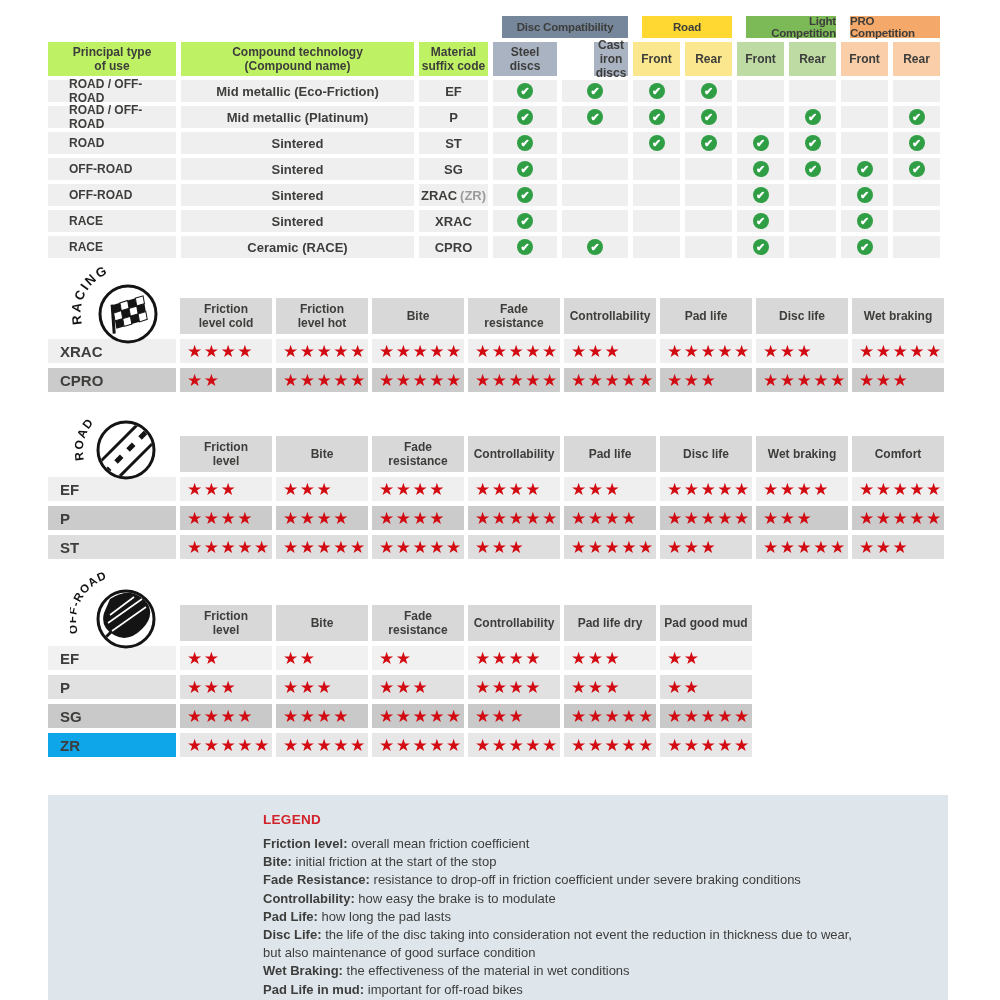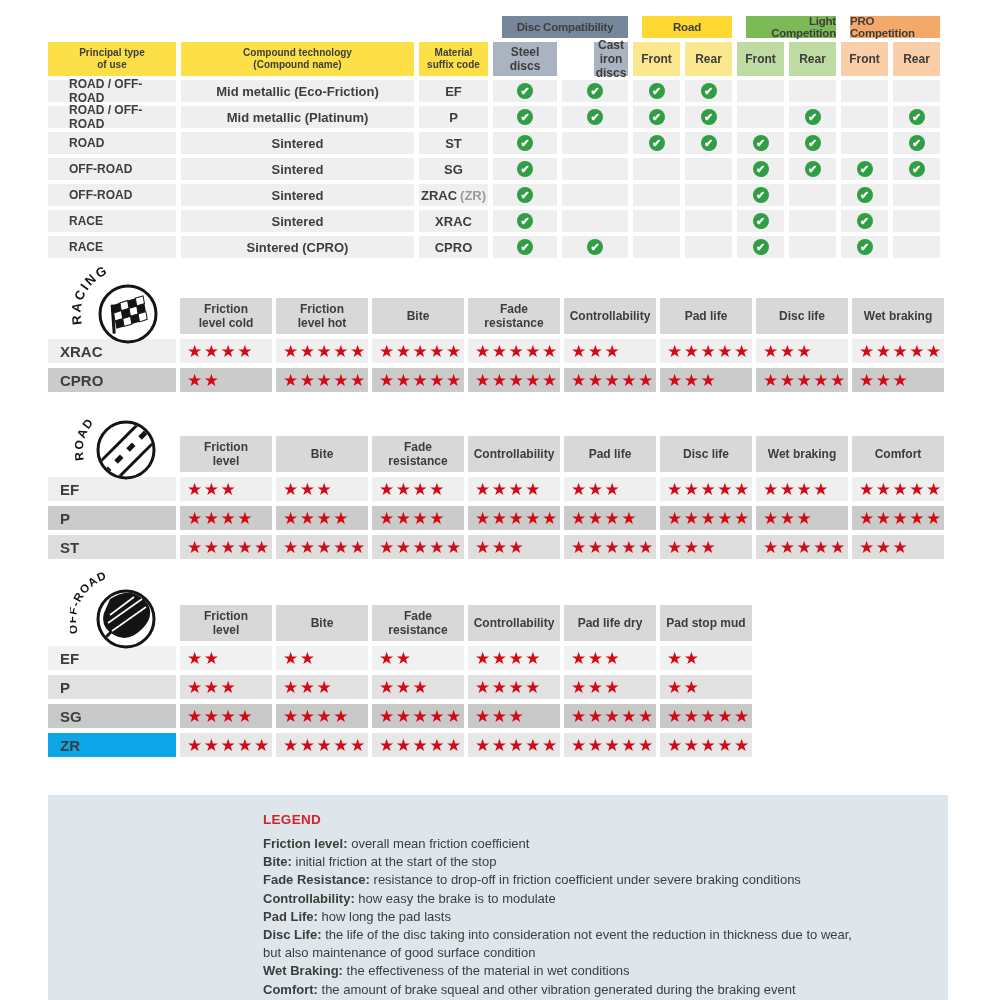--- a/index.html
+++ b/index.html
@@ -23,21 +23,21 @@
   .cell {
     background:#EFEFEF;
     display:flex; align-items:center; justify-content:center;
     font-size:12px; font-weight:bold; text-align:center;
   }
   .spacer { background:transparent; }
   .group-head {
     font-size:11.5px; font-weight:bold; letter-spacing:-0.2px;
     display:flex; align-items:center; justify-content:center;margin-left:9px;
   }
-  .head { background:#fde047; white-space:pre-line; line-height:1.18; font-size:10px; }
+  .head { background:#bef264; white-space:pre-line; line-height:1.18; font-size:12px; }
   .sub-head { white-space:pre-line; line-height:1.18; font-size:12px; }
   .cell.use { justify-content:flex-start; padding-left:21px; text-align:left; }
   .cell.tech { font-size:13px; }
   .cell.code { font-size:13px; gap:3px; }
   .code-note { color:#9B9B9B; font-weight:bold; }
   .checkmark {
     width:16px; height:16px; border-radius:50%;
     background:#2F9E44; color:#ffffff;
     font-size:11px; line-height:16px; text-align:center;
     display:inline-block; font-weight:bold;
@@ -238,21 +238,21 @@
       <div class="cell check"></div>
       <div class="cell check">
         <span class="checkmark" style="background: rgb(47, 158, 68);">✔</span>
       </div>
       <div class="cell check"></div>
       <div class="cell check">
         <span class="checkmark" style="background: rgb(47, 158, 68);">✔</span>
       </div>
       <div class="cell check"></div>
       <div class="cell use">RACE</div>
-      <div class="cell tech">Sintered (CPRO)</div>
+      <div class="cell tech">Ceramic (RACE)</div>
       <div class="cell code">
         <span>CPRO</span>
       </div>
       <div class="cell check">
         <span class="checkmark" style="background: rgb(47, 158, 68);">✔</span>
       </div>
       <div class="cell check">
         <span class="checkmark" style="background: rgb(47, 158, 68);">✔</span>
       </div>
       <div class="cell check"></div>
@@ -406,21 +406,21 @@
     </svg>
     <div class="rate-grid" style="grid-template-columns: 128px repeat(6, 92px);">
         <div class="hspacer"></div>
         <div class="rhead">Friction
 level</div>
         <div class="rhead">Bite</div>
         <div class="rhead">Fade
 resistance</div>
         <div class="rhead">Controllability</div>
         <div class="rhead">Pad life dry</div>
-        <div class="rhead">Pad stop mud</div>
+        <div class="rhead">Pad good mud</div>
         <div class="rlabel" style="background: rgb(241, 241, 241);">EF</div>
         <div class="stars" style="background: rgb(241, 241, 241); color: rgb(210, 10, 18);">★★</div>
         <div class="stars" style="background: rgb(241, 241, 241); color: rgb(210, 10, 18);">★★</div>
         <div class="stars" style="background: rgb(241, 241, 241); color: rgb(210, 10, 18);">★★</div>
         <div class="stars" style="background: rgb(241, 241, 241); color: rgb(210, 10, 18);">★★★★</div>
         <div class="stars" style="background: rgb(241, 241, 241); color: rgb(210, 10, 18);">★★★</div>
         <div class="stars" style="background: rgb(241, 241, 241); color: rgb(210, 10, 18);">★★</div>
         <div class="rlabel" style="background: rgb(225, 225, 225);">P</div>
         <div class="stars" style="background: rgb(225, 225, 225); color: rgb(210, 10, 18);">★★★</div>
         <div class="stars" style="background: rgb(225, 225, 225); color: rgb(210, 10, 18);">★★★</div>
@@ -450,19 +450,18 @@
       <h3 class="legend-title">LEGEND</h3>
       <div id="legend-lines">
           <div class="legend-line"><b>Friction level:</b> <span>overall mean friction coefficient</span></div>
           <div class="legend-line"><b>Bite:</b> <span>initial friction at the start of the stop</span></div>
           <div class="legend-line"><b>Fade Resistance:</b> <span>resistance to drop-off in friction coefficient under severe braking conditions</span></div>
           <div class="legend-line"><b>Controllability:</b> <span>how easy the brake is to modulate</span></div>
           <div class="legend-line"><b>Pad Life:</b> <span>how long the pad lasts</span></div>
           <div class="legend-line"><b>Disc Life:</b> <span>the life of the disc taking into consideration not event the reduction in thickness due to wear,</span></div>
           <div class="legend-line"><span>but also maintenance of good surface condition</span></div>
           <div class="legend-line"><b>Wet Braking:</b> <span>the effectiveness of the material in wet conditions</span></div>
-          <div class="legend-line"><b>Comfort:</b> <span>the amount of brake squeal and other vibration generated during the braking event</span></div>
           <div class="legend-line"><b>Pad Life in mud:</b> <span>important for off-road bikes</span></div>
         </div>
     </div>
   </div>
 
 </div>
 
 </body></html>

